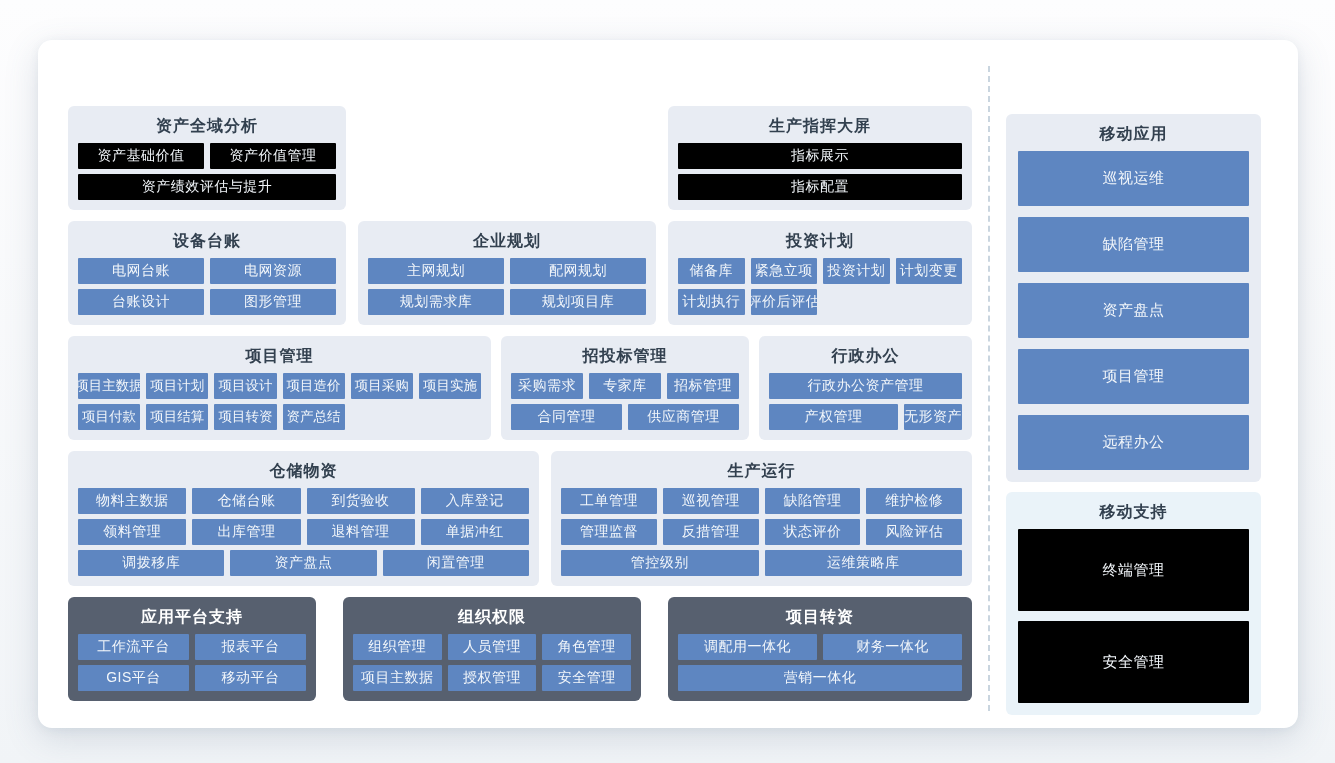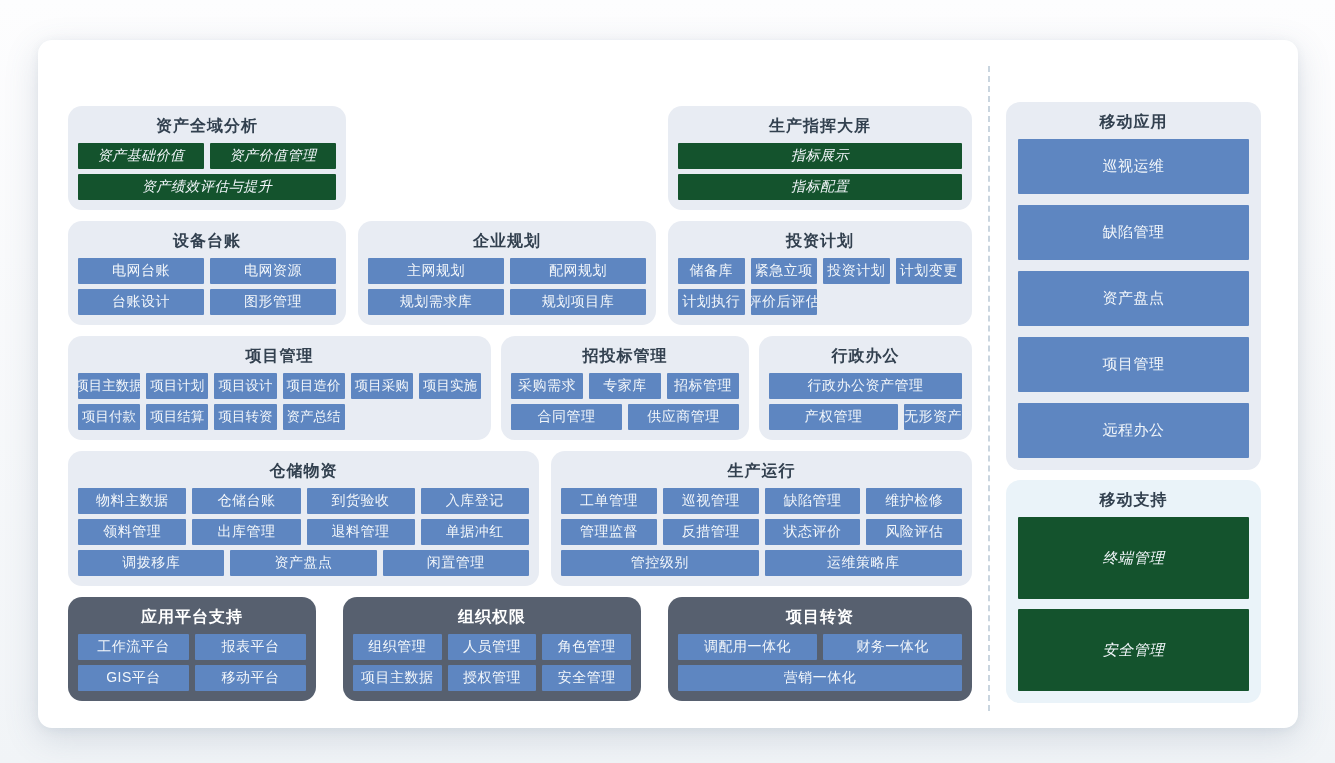--- a/index.html
+++ b/index.html
@@ -19,36 +19,36 @@
   .right-zone{width:255px;flex:none;}
   .divider{
     width:0;height:645px;border-left:2px dashed #c9d5df;margin:0 16px;flex:none;
   }
   .zone-header{
     height:32px;line-height:32px;text-align:center;border-radius:2px;
     color:#ffffff;font-size:16px;font-weight:bold;letter-spacing:1px;
   }
   .row{display:flex;justify-content:space-between;margin-top:11px;}
   .row:first-of-type{margin-top:8px;}
-  .section{border-radius:14px;padding:7px 10px 10px;box-sizing:border-box;flex:none;}
+  .section{border-radius:6px;padding:7px 10px 10px;box-sizing:border-box;flex:none;}
   .section.light{background:#e8ecf3;}
   .section.dark{background:#57606f;}
   .section.cyan{background:#eaf3f9;}
   .sec-title{
     text-align:center;font-size:16px;font-weight:bold;color:#32404f;
     line-height:26px;margin-bottom:4px;letter-spacing:1px;white-space:nowrap;
   }
   .section.dark .sec-title{color:#ffffff;}
   .grid{display:grid;gap:5px 6px;}
   .btn{
     height:26px;display:flex;align-items:center;justify-content:center;
     font-size:14px;color:#f2f6fa;border-radius:1px;white-space:nowrap;
     overflow:hidden;letter-spacing:.5px;
   }
-  .btn.teal{background:#14532d;font-style:italic;}
+  .btn.teal{background:#000000;}
   .btn.blue{background:#5e86c1;}
 
   
   .sec-asset-global-analysis{width:278px;}
   .sec-equipment-operation-analysis{width:298px;}
   .sec-production-command-screen{width:304px;}
   .sec-equipment-ledger{width:278px;}
   .sec-enterprise-planning{width:298px;}
   .sec-investment-plan{width:304px;}
   .sec-project-management{width:423px;}
@@ -56,21 +56,21 @@
   .sec-bidding-management{width:248px;}
   .sec-administrative-office{width:213px;}
   .sec-warehouse-materials{width:471px;}
   .sec-production-operation{width:421px;}
   .sec-app-platform-support{width:248px;}
   .sec-org-permissions{width:298px;}
   .sec-system-integration{width:304px;}
 
   
   .right-zone .section{width:255px;margin-top:10px;}
-  .right-zone .section:first-of-type{margin-top:4px;}
+  .right-zone .section:first-of-type{margin-top:16px;}
   .sec-mobile-apps{padding:7px 12px 12px;}
   .sec-mobile-apps .grid{gap:11px;}
   .sec-mobile-apps .btn{height:55px;font-size:15px;}
   .sec-mobile-support{padding:7px 12px 12px;}
   .sec-mobile-support .grid{gap:10px;}
   .sec-mobile-support .btn{height:82px;font-size:15px;}
 </style>
 </head>
 <body>
 

